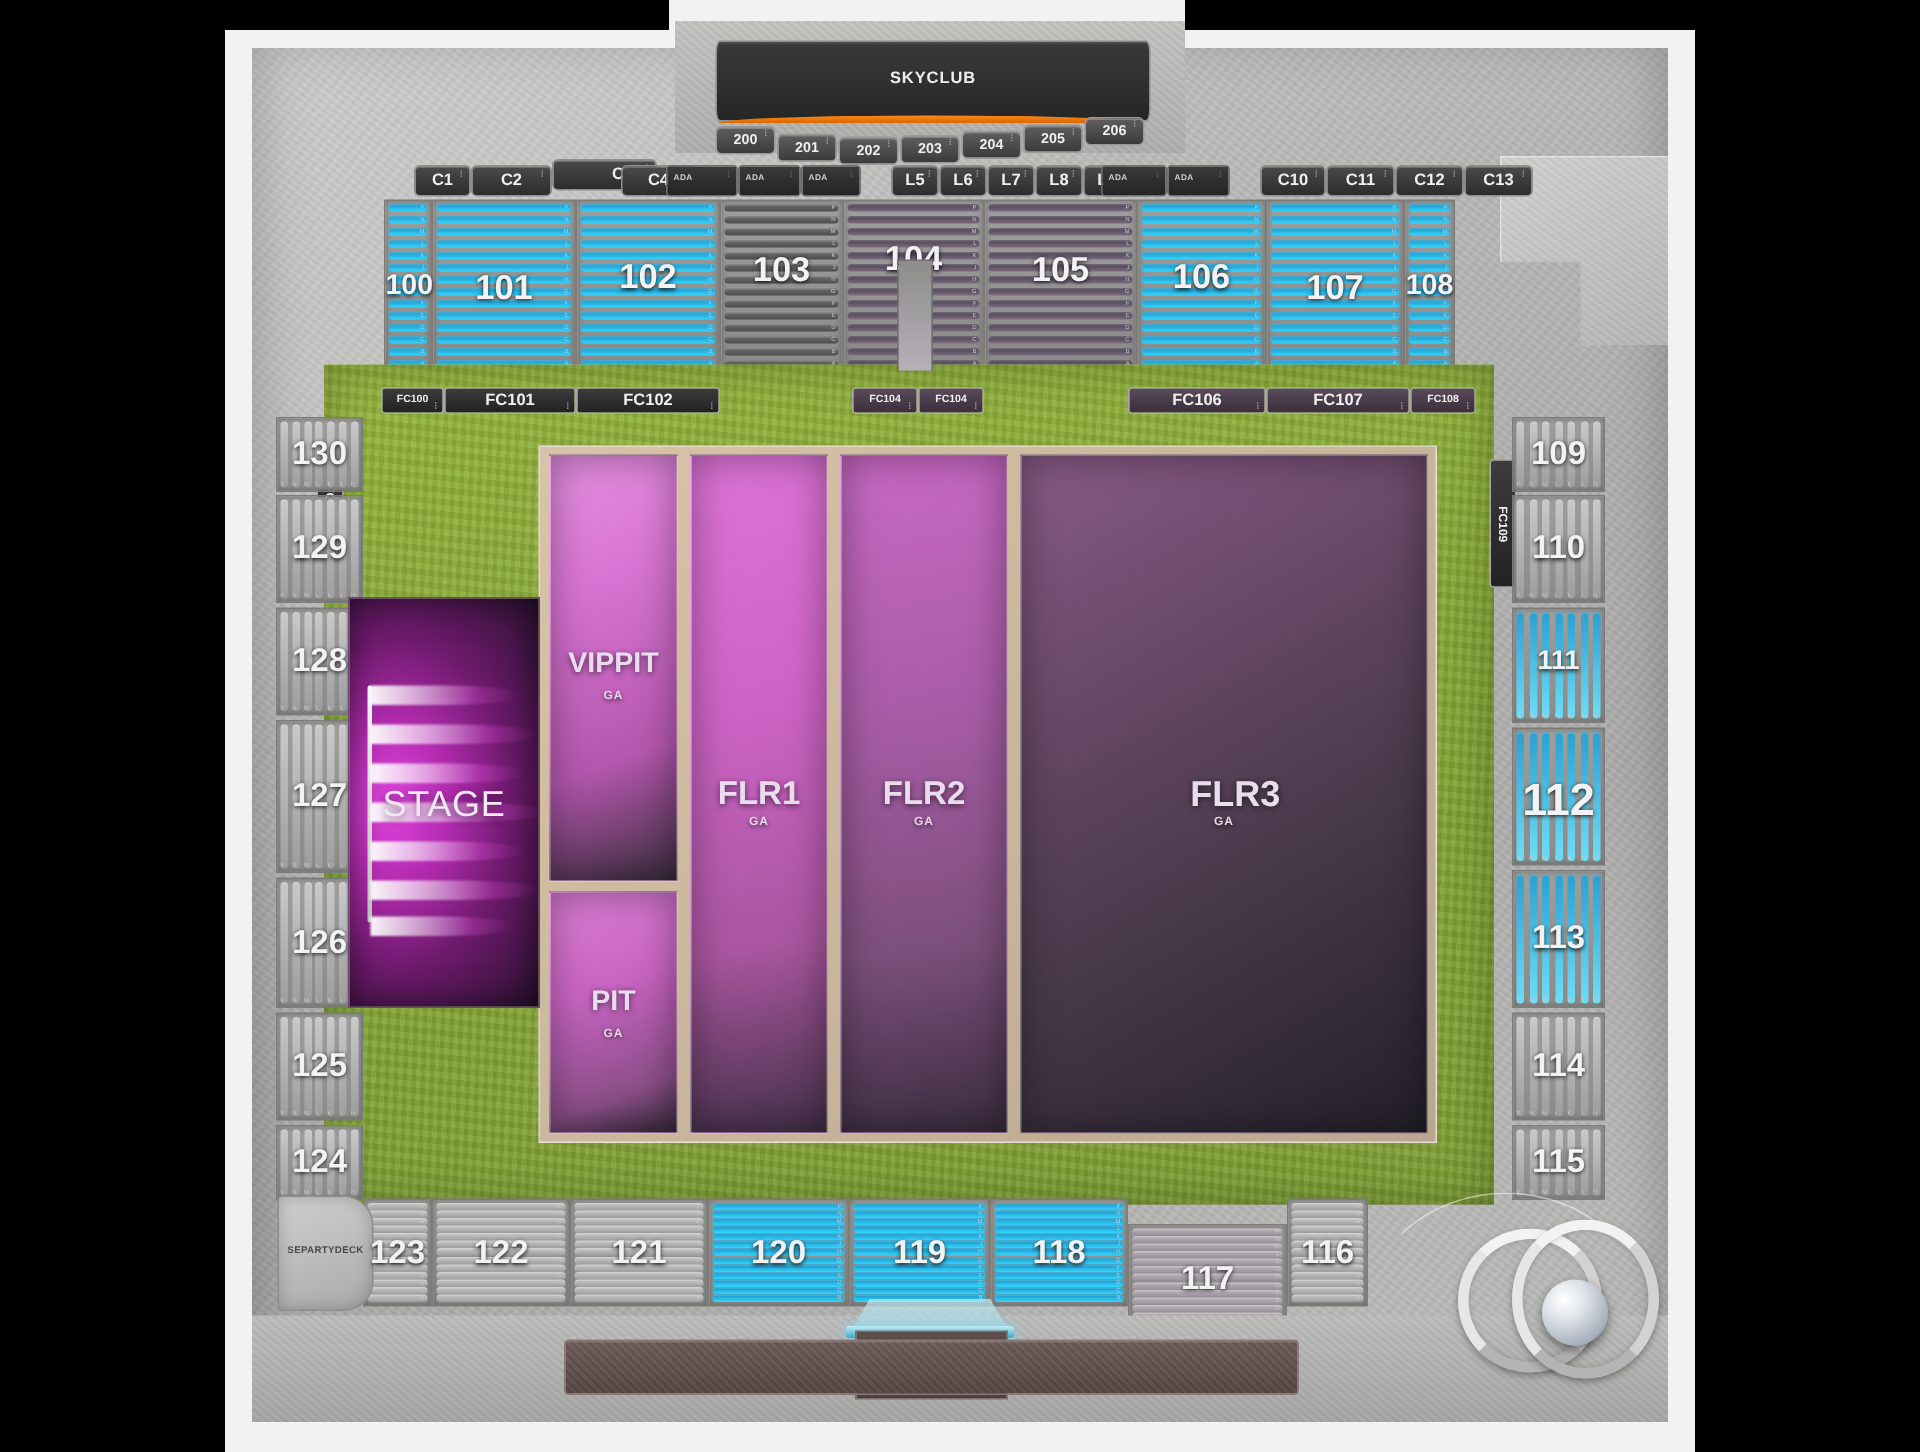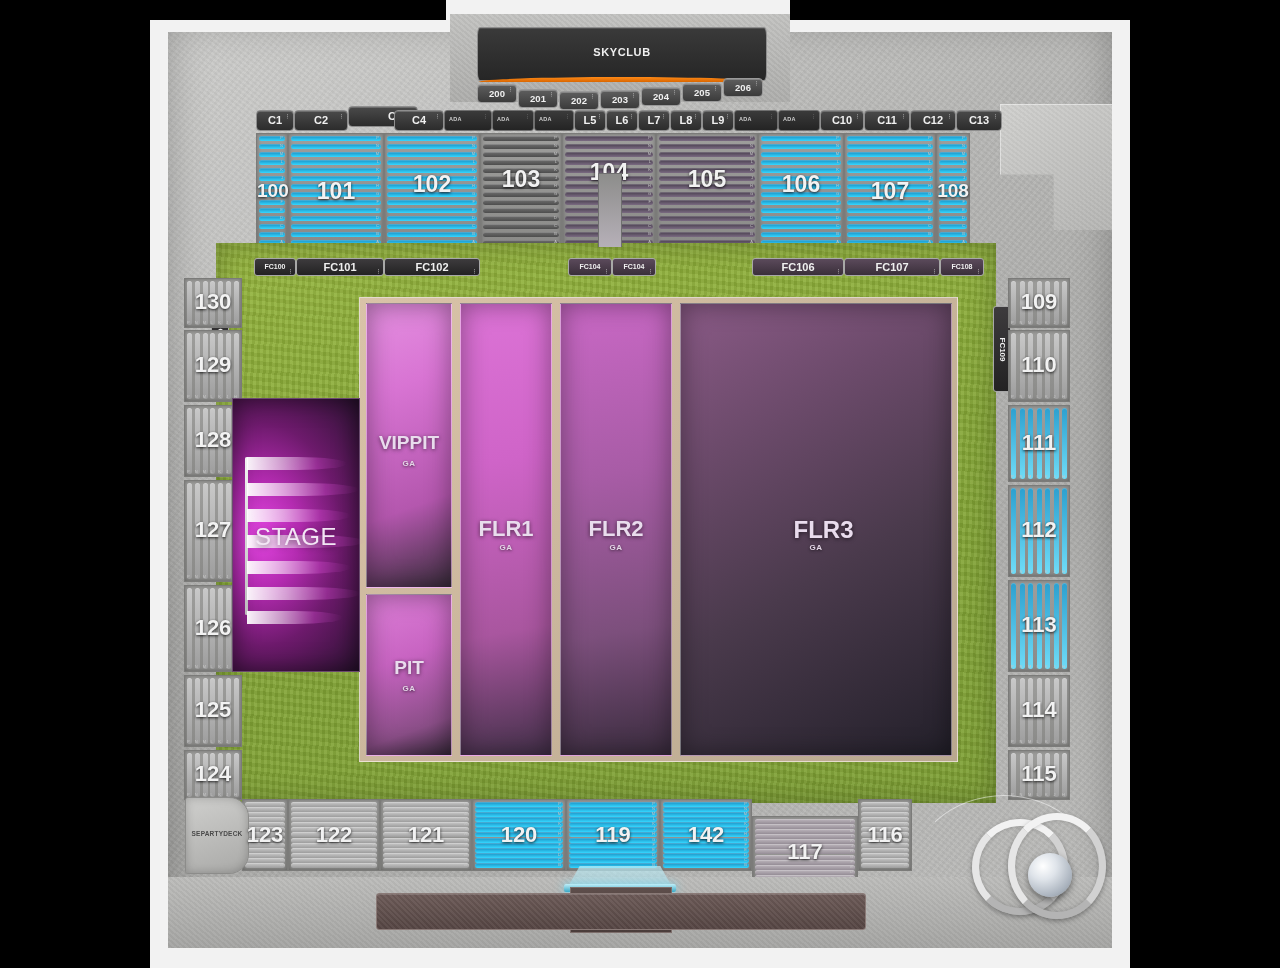--- a/index.html
+++ b/index.html
@@ -67,21 +67,21 @@
   .cy2 .row{background:linear-gradient(180deg,#2da0cf,#6fdcf7);}
   .pu .row{background:linear-gradient(180deg,#4a4050,#7b6b82);}
   .gy .row{background:linear-gradient(180deg,#6e6e6e,#4d4d4d);}
   .lt .row{background:linear-gradient(180deg,#c9c9c9,#9d9d9d);}
   .lt2 .row{background:linear-gradient(180deg,#bdb6bd,#958d96);}
 
   
   .cbox{position:absolute;height:19px;border-radius:4px;
     background:linear-gradient(180deg,#4a4a4a,#2c2c2c);border:1px solid #8e8e8e;
     color:#f0f0f0;font-size:11px;font-weight:700;text-align:center;line-height:19px;
-    box-shadow:inset 0 1px 0 rgba(255,255,255,.2);}
+    box-shadow:inset 0 1px 0 rgba(255,255,255,.2);margin-left:20px;}
   .cbox .dots{position:absolute;right:3px;top:2px;font-size:5px;color:#b9b9b9;line-height:6px;}
   .adabox{position:absolute;height:19px;border-radius:3px;
     background:linear-gradient(180deg,#3a3a3a,#242424);border:1px solid #6f6f6f;}
   .adabox .ada{position:absolute;left:4px;top:5px;font-size:5.5px;color:#cfcfcf;font-weight:700;letter-spacing:.3px;}
   .adabox .dots{position:absolute;right:3px;top:2px;font-size:5px;color:#9a9a9a;line-height:6px;}
 
   
   .grass{position:absolute;left:216px;top:243px;width:780px;height:560px;
     background:
       repeating-linear-gradient(92deg, rgba(255,255,255,.05) 0 3px, rgba(0,0,0,.05) 3px 6px),
@@ -926,21 +926,21 @@
           <div class="row">
             <span class="rl">K</span>
           </div>
           <div class="row">
             <span class="rl">J</span>
           </div>
           <div class="row">
             <span class="rl">H</span>
           </div>
         </div>
-        <div class="num" style="top:23.5px;font-size:22px;">111</div>
+        <div class="num" style="top:23.5px;font-size:18px;">111</div>
       </div>
       <div class="blk cy2" style="left:1008px;top:485px;width:60px;height:90px;">
         <div class="rows vert">
           <div class="row">
             <span class="rl">P</span>
           </div>
           <div class="row">
             <span class="rl">N</span>
           </div>
           <div class="row">
@@ -952,21 +952,21 @@
           <div class="row">
             <span class="rl">K</span>
           </div>
           <div class="row">
             <span class="rl">J</span>
           </div>
           <div class="row">
             <span class="rl">H</span>
           </div>
         </div>
-        <div class="num" style="top:31px;font-size:22px;text-align:center;">112</div>
+        <div class="num" style="top:31px;font-size:30px;text-align:center;">112</div>
       </div>
       <div class="blk cy2" style="left:1008px;top:580px;width:60px;height:90px;">
         <div class="rows vert">
           <div class="row">
             <span class="rl">P</span>
           </div>
           <div class="row">
             <span class="rl">N</span>
           </div>
           <div class="row">
@@ -1296,21 +1296,21 @@
           <div class="row">
             <span class="rl">D</span>
           </div>
           <div class="row">
             <span class="rl">C</span>
           </div>
           <div class="row">
             <span class="rl">B</span>
           </div>
         </div>
-        <div class="num" style="top:22px;font-size:22px;">142</div>
+        <div class="num" style="top:22px;font-size:22px;">118</div>
       </div>
       <div class="blk lt2" style="left:752px;top:799px;width:104px;height:70px;margin-top:17px;">
         <div class="rows">
           <div class="row">
             <span class="rl">P</span>
           </div>
           <div class="row">
             <span class="rl">N</span>
           </div>
           <div class="row">

